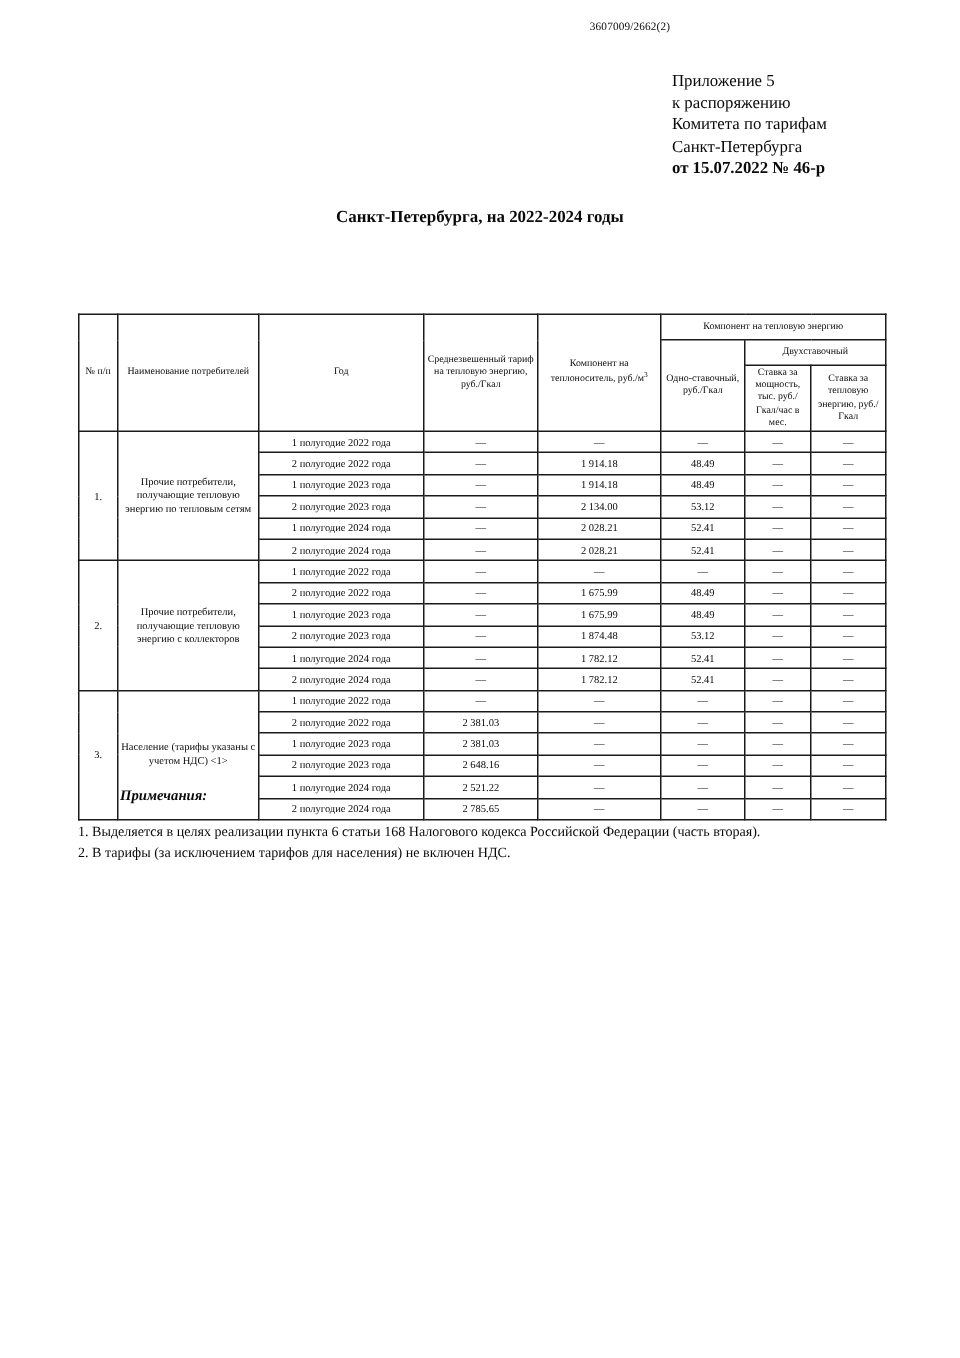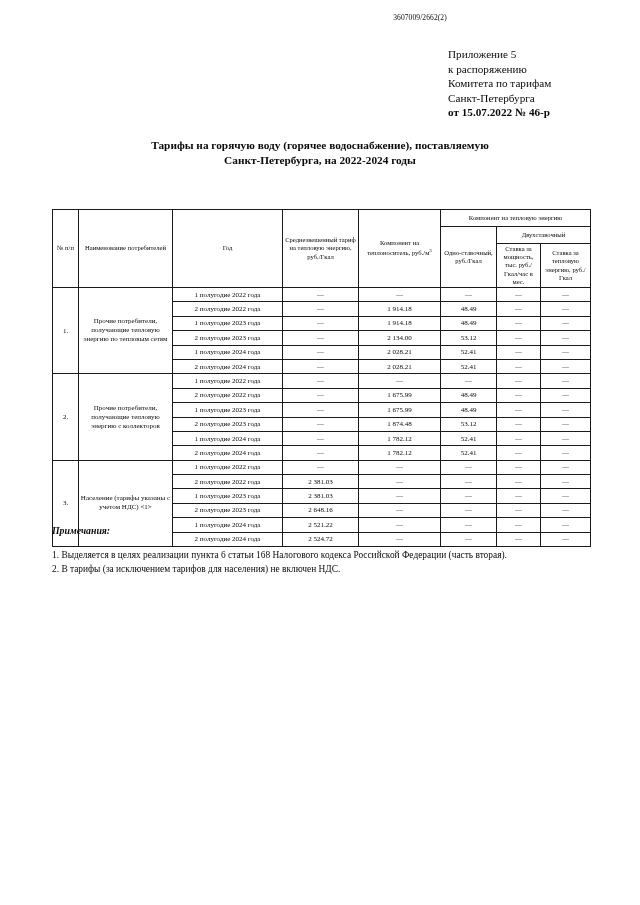--- a/index.html
+++ b/index.html
@@ -128,20 +128,21 @@
     left: 52px;
     width: 545px;
     font-size: 9.4px;
     line-height: 13.2px;
   }
   .notes-title {
     font-weight: bold;
     font-style: italic;
     font-size: 9.8px;
     margin-bottom: 12px;
+    padding-left: 28px;
   }
   .notes p {
     margin: 0 0 0.5px 0;
     text-align: justify;
   }
   .notes p.indent-none { text-indent: 0; }
 </style>
 </head>
 <body>
 
@@ -151,21 +152,20 @@
 
   <div class="approval-block">
     <div>Приложение 5</div>
     <div>к распоряжению</div>
     <div>Комитета по тарифам</div>
     <div>Санкт-Петербурга</div>
     <div class="line-bold-last">от 15.07.2022 № 46-р</div>
   </div>
 
   <div class="doc-title">
-    <div>Тарифы на горячую воду (горячее водоснабжение), поставляемую</div>
     <div>Санкт-Петербурга, на 2022-2024 годы</div>
   </div>
 
   <div class="tbl-wrap">
     <table class="tariffs">
       <colgroup>
         <col class="w-num">
           <col class="w-name">
           <col class="w-year">
         <col class="w-avg">
@@ -332,21 +332,21 @@
           <tr>
             <td class="c-year">1 полугодие 2024 года</td>
             <td class="c-val">2 521.22</td>
             <td class="c-val">—</td>
             <td class="c-val">—</td>
             <td class="c-val">—</td>
             <td class="c-val">—</td>
           </tr>
           <tr>
             <td class="c-year">2 полугодие 2024 года</td>
-            <td class="c-val">2 524.72</td>
+            <td class="c-val">2 785.65</td>
             <td class="c-val">—</td>
             <td class="c-val">—</td>
             <td class="c-val">—</td>
             <td class="c-val">—</td>
           </tr>
         </tbody>
     </table>
   </div>
 
   <div class="notes">

